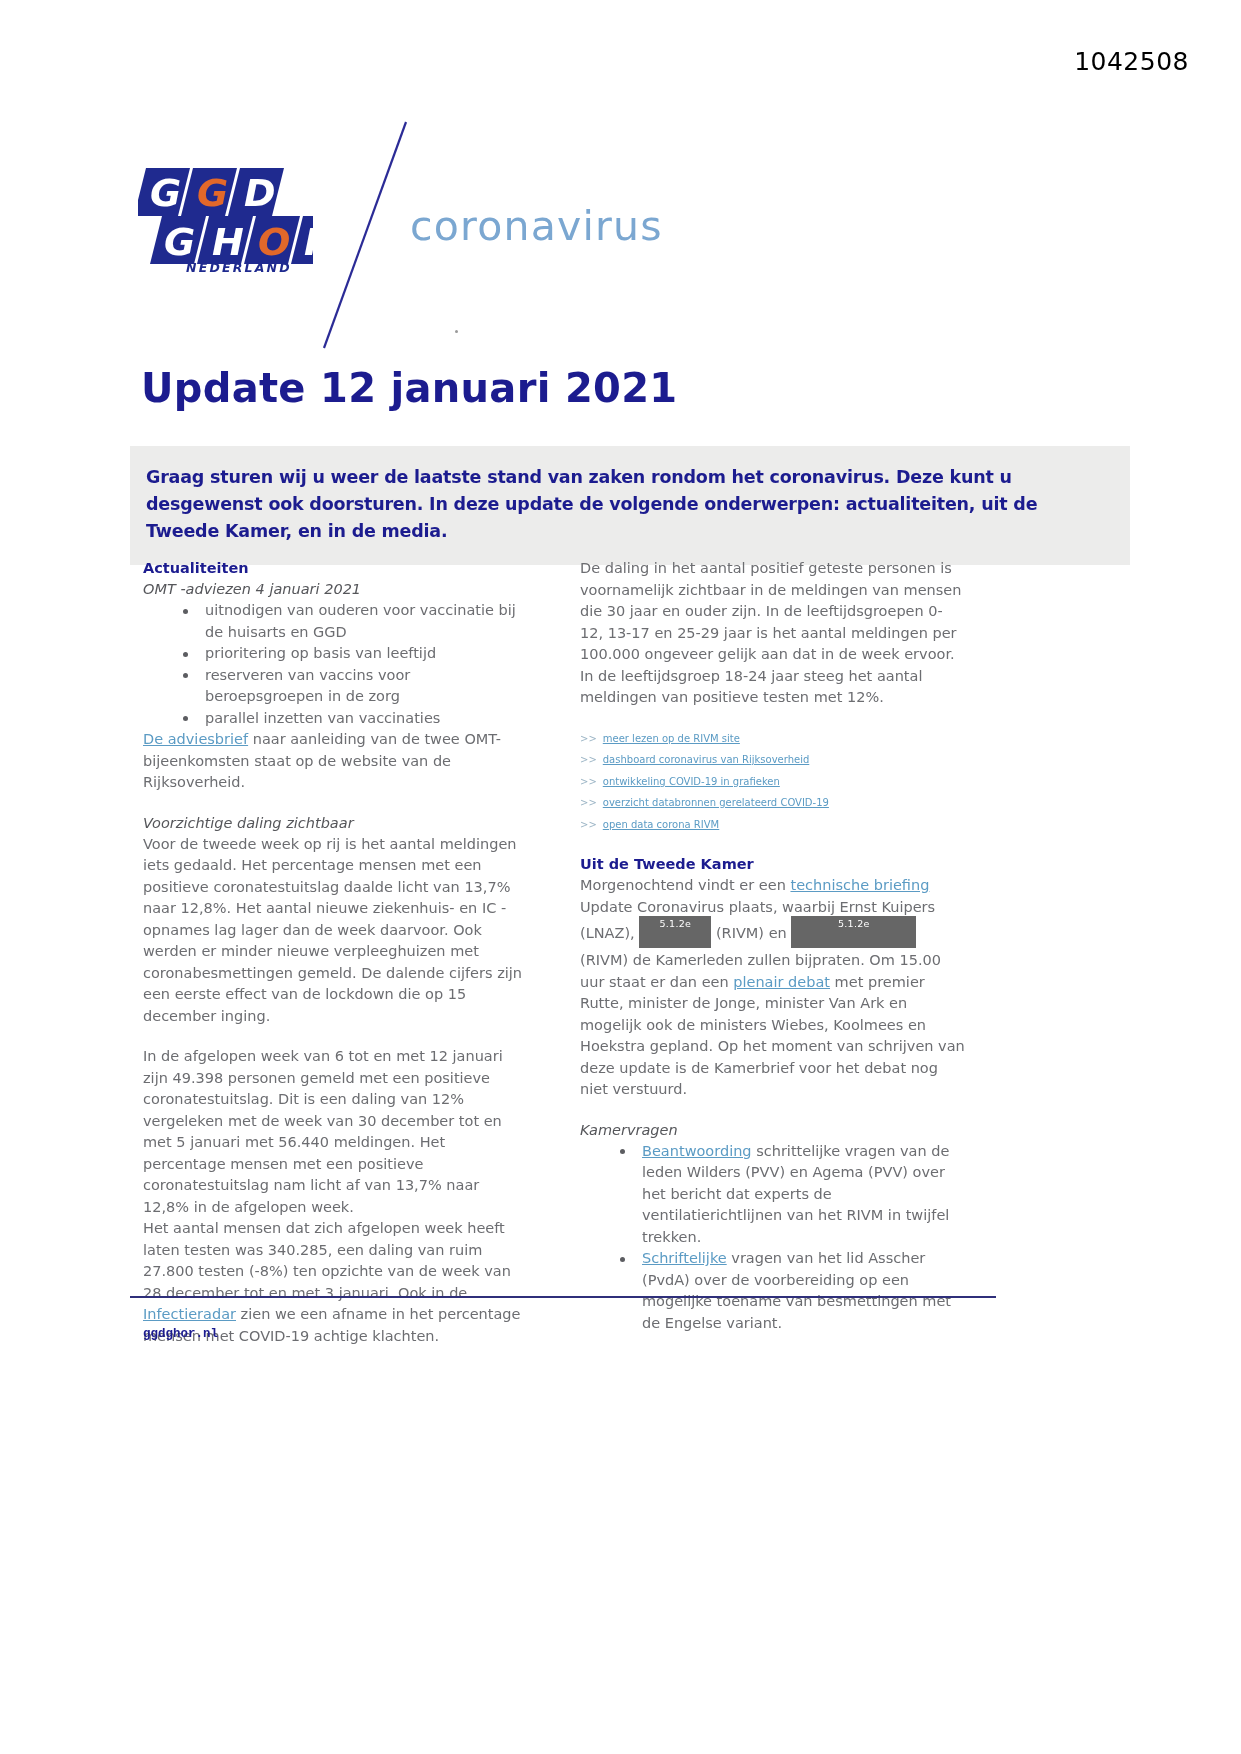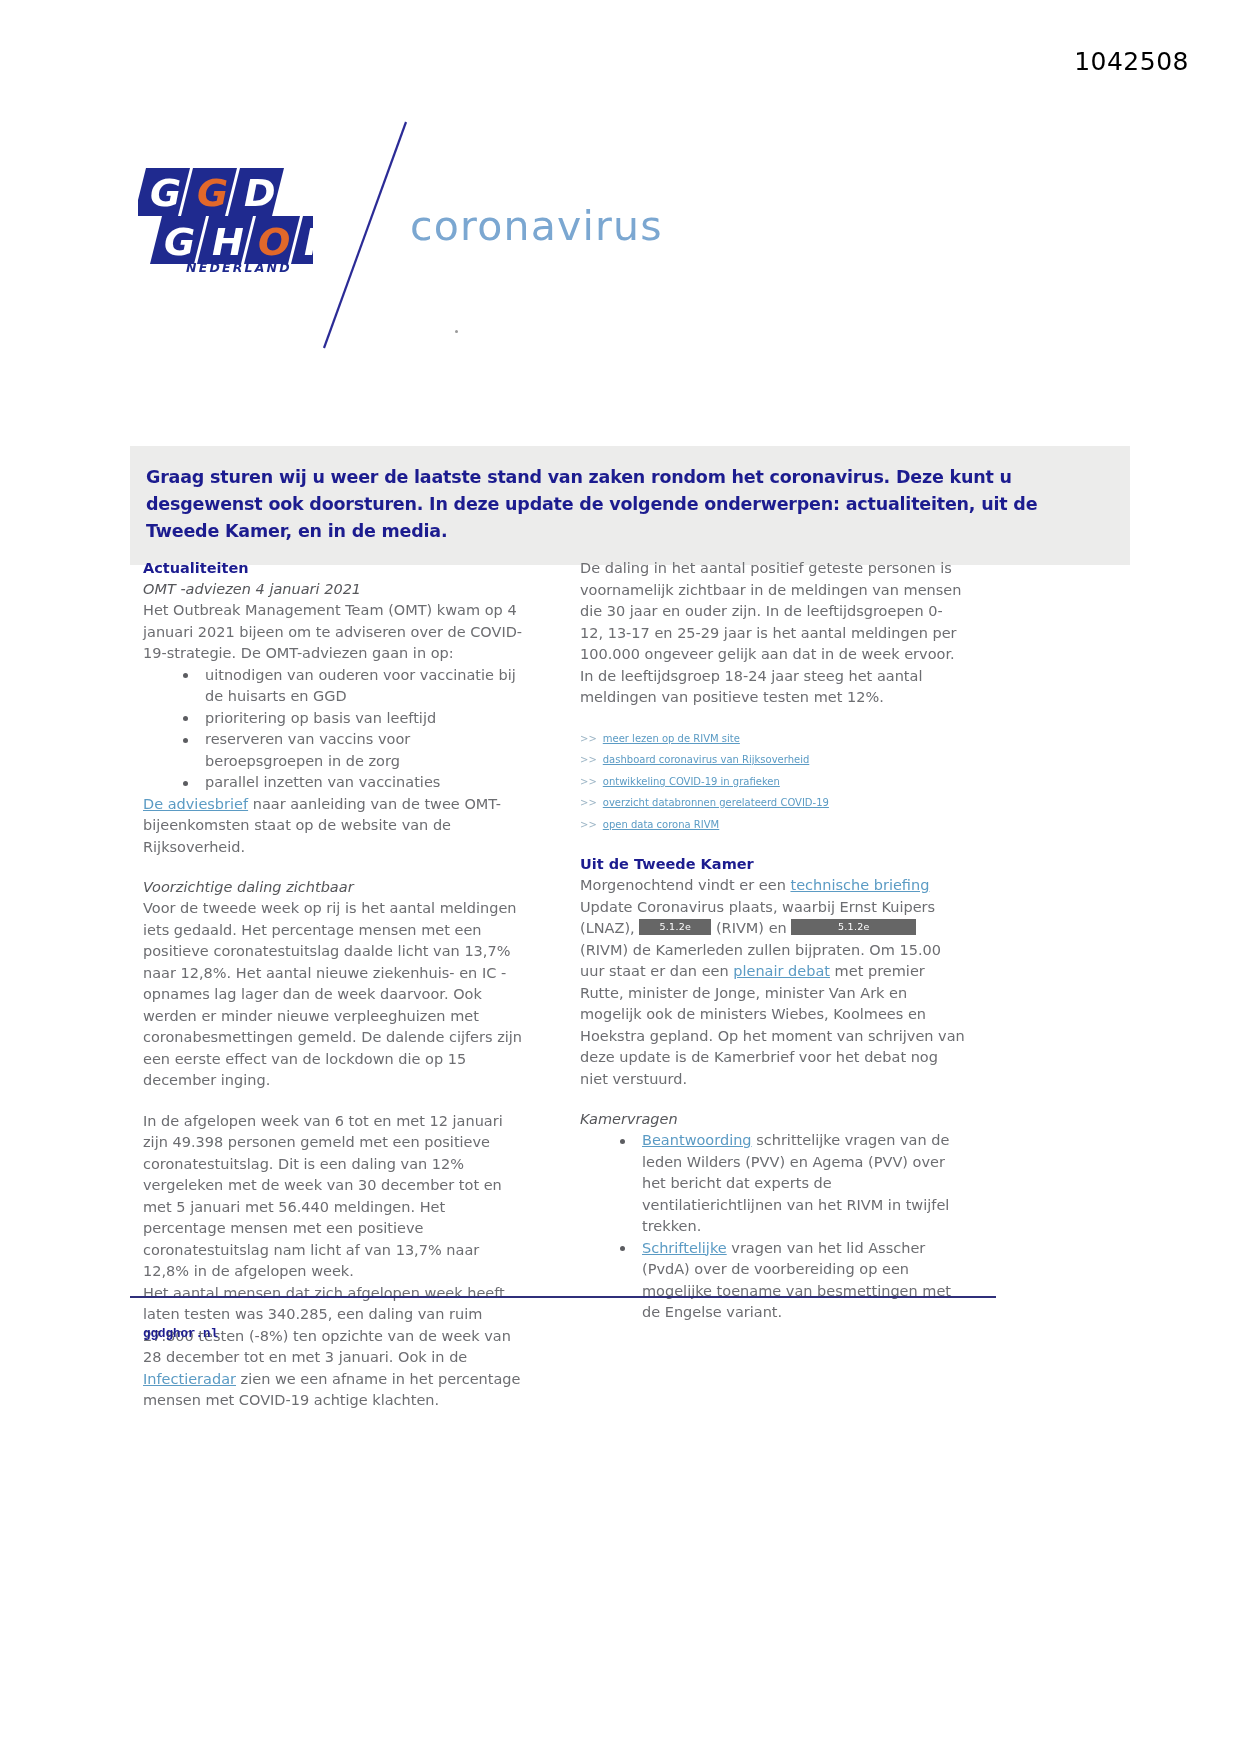--- a/index.html
+++ b/index.html
@@ -121,21 +121,21 @@
   .linklist .arrows{color:#9db6c6;margin-right:6px;}
   .redact{
     display:inline-block;
     background:#666666;
     color:#ffffff;
     font-size:9.5px;
     font-family:"DejaVu Sans", sans-serif;
     text-align:center;
     vertical-align:middle;
     line-height:16px;
-    height:16px;
+    height:32px;
     letter-spacing:.3px;
     position:relative;
     top:-2px;
   }
   .redact.w1{width:72px;}
   .redact.w2{width:125px;}
   
   .rule{
     position:absolute;left:130px;top:1296px;width:866px;height:2px;background:#2f2f7a;
   }
@@ -186,32 +186,32 @@
     <div class="slash">
       <svg width="110" height="230" viewBox="0 0 110 230" xmlns="http://www.w3.org/2000/svg">
         <line x1="88" y1="2" x2="6" y2="228" stroke="#2b2b96" stroke-width="2.2"></line>
       </svg>
     </div>
 
     <div class="brandword">coronavirus</div>
     <div class="tinydot"></div>
   </div>
 
+  <div class="title">Update 12 januari 2021</div>
 
   <div class="introbox">
     <p>Graag sturen wij u weer de laatste stand van zaken rondom het coronavirus. Deze kunt u desgewenst ook doorsturen. In deze update de volgende onderwerpen: actualiteiten, uit de Tweede Kamer, en in de media.</p>
   </div>
 
   <div class="cols">
 
     <div class="col col-left">
 
       <div class="h3">Actualiteiten</div>
       <div class="subh">OMT -adviezen 4 januari 2021</div>
-      <p class="body">Het Outbreak Management Team (OMT) kwam op 4 januari 2021 bijeen om te adviseren over de COVID-19-strategie. De OMT-adviezen gaan in op:</p>
 
       <ul class="bullets">
         <li>uitnodigen van ouderen voor vaccinatie bij de huisarts en GGD</li>
         <li>prioritering op basis van leeftijd</li>
         <li>reserveren van vaccins voor beroepsgroepen in de zorg</li>
         <li>parallel inzetten van vaccinaties</li>
       </ul>
 
       <p class="body"><a class="lnk" href="#">De adviesbrief</a><span> naar aanleiding van de twee OMT-bijeenkomsten staat op de website van de Rijksoverheid.</span></p>
 

